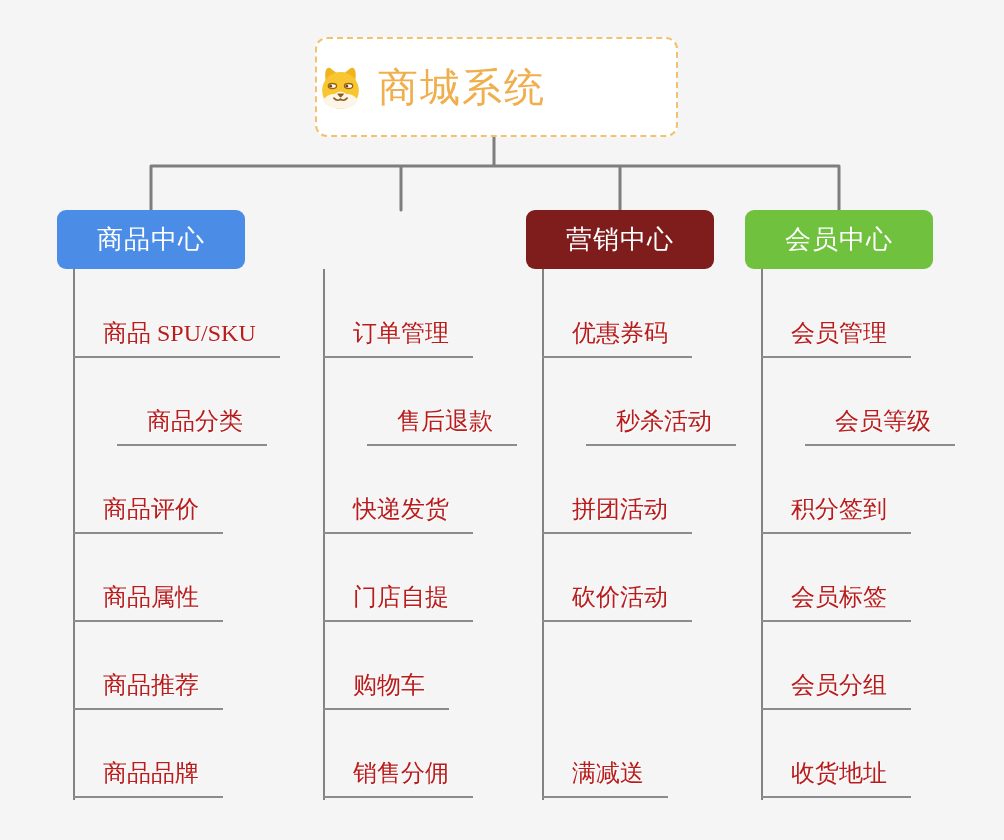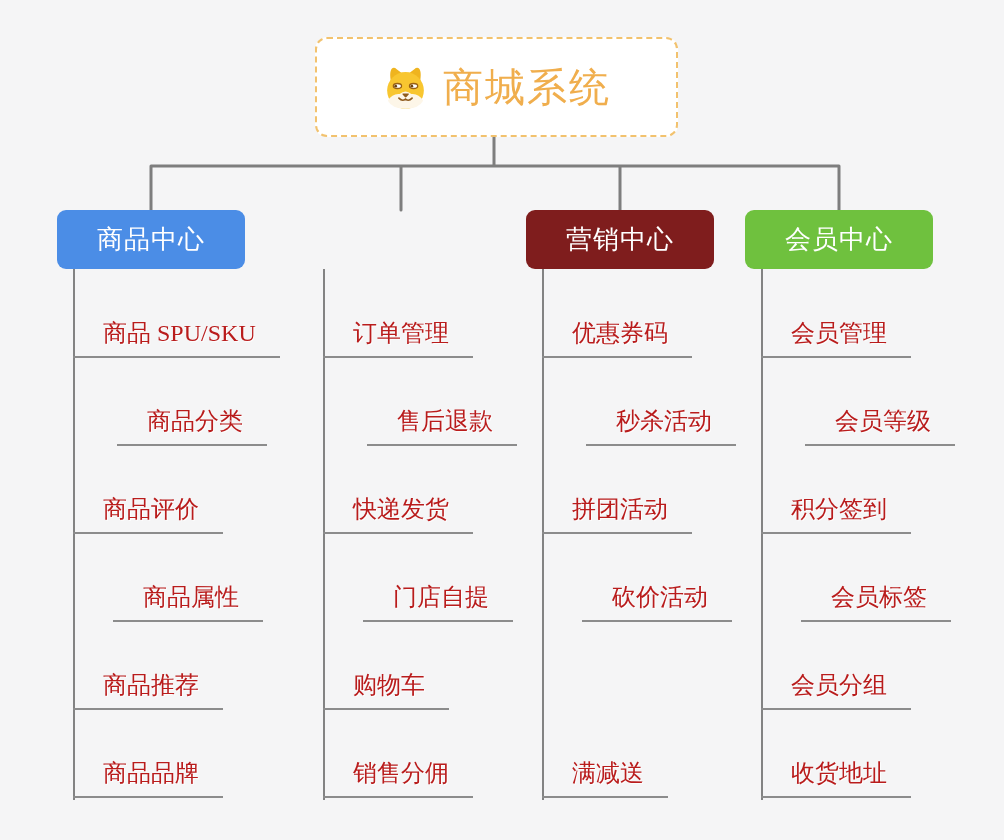--- a/index.html
+++ b/index.html
@@ -20,21 +20,20 @@
   }
   .root-node {
     position: absolute;
     left: 315px; top: 37px;
     width: 363px; height: 100px;
     background: #ffffff;
     border: 2px dashed #f2c26e;
     border-radius: 12px;
     display: flex;
     align-items: center;
-    justify-content: center;
     gap: 14px;
     cursor: pointer;
   }
   .root-title {
     font-size: 40px;
     font-weight: 500;
     color: #f0ae4d;
     letter-spacing: 2px;
     white-space: nowrap;
   }
@@ -72,21 +71,21 @@
     font-size: 24px;
     line-height: 30px;
     color: #b91c1c;
     white-space: nowrap;
     text-shadow: 1px 1px 0 rgba(255,255,255,0.8);
     font-family: Liberation Serif, serif;
   }
   .leaf-t0 { top: 108px; }
   .leaf-t1 { top: 196px; padding-left: 44px; }
   .leaf-t2 { top: 284px; }
-  .leaf-t3 { top: 372px; margin-left: 40px; }
+  .leaf-t3 { top: 372px; }
   .leaf-t4 { top: 460px; }
   .leaf-t5 { top: 548px; }
   .branch-0 { left: 57px; }
   .branch-1 { left: 307px; }
   .branch-2 { left: 526px; }
   .branch-3 { left: 745px; }
 </style>
 </head>
 <body>
 

